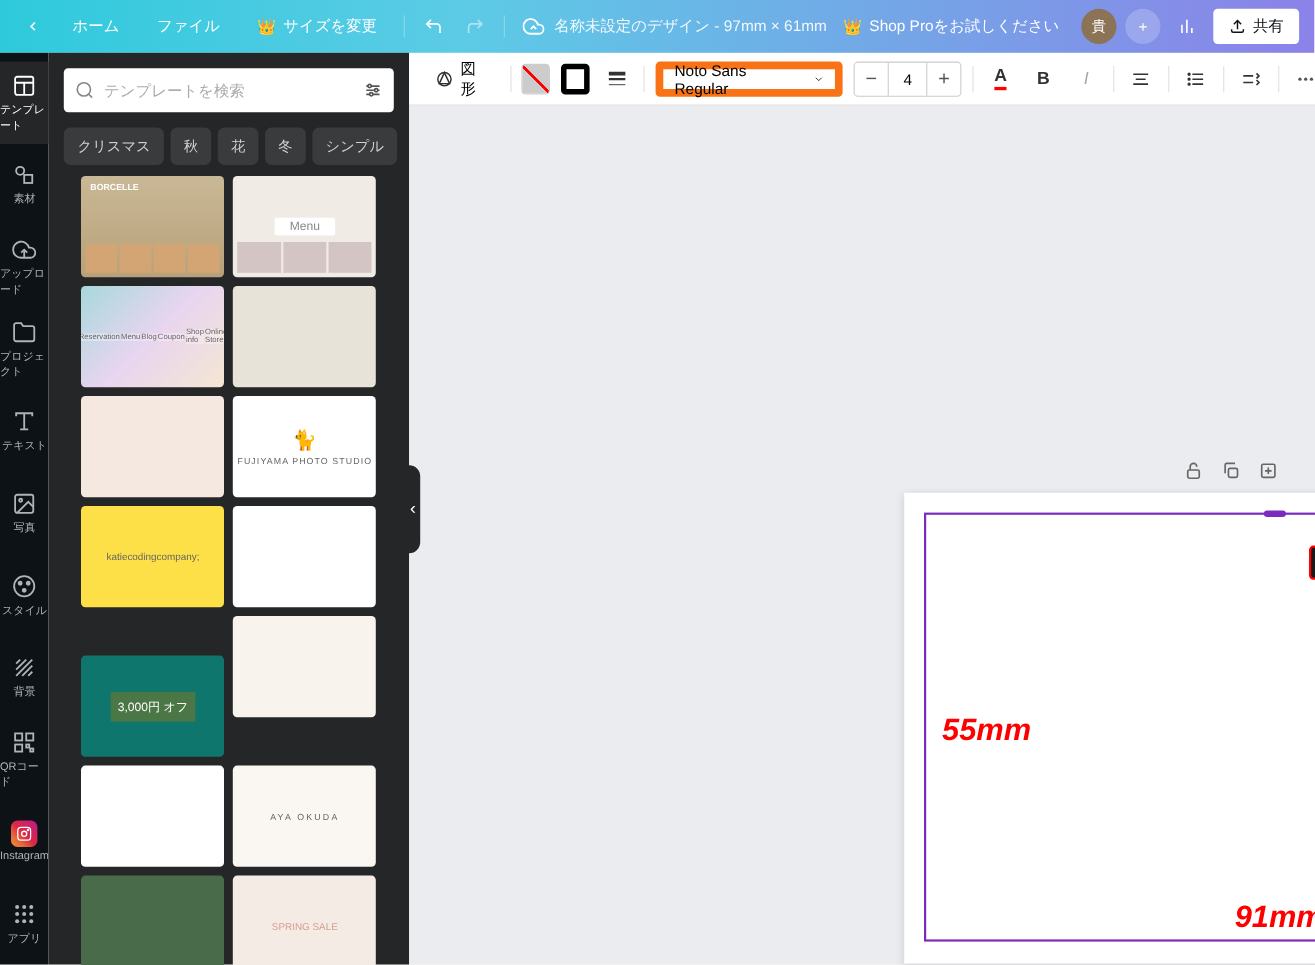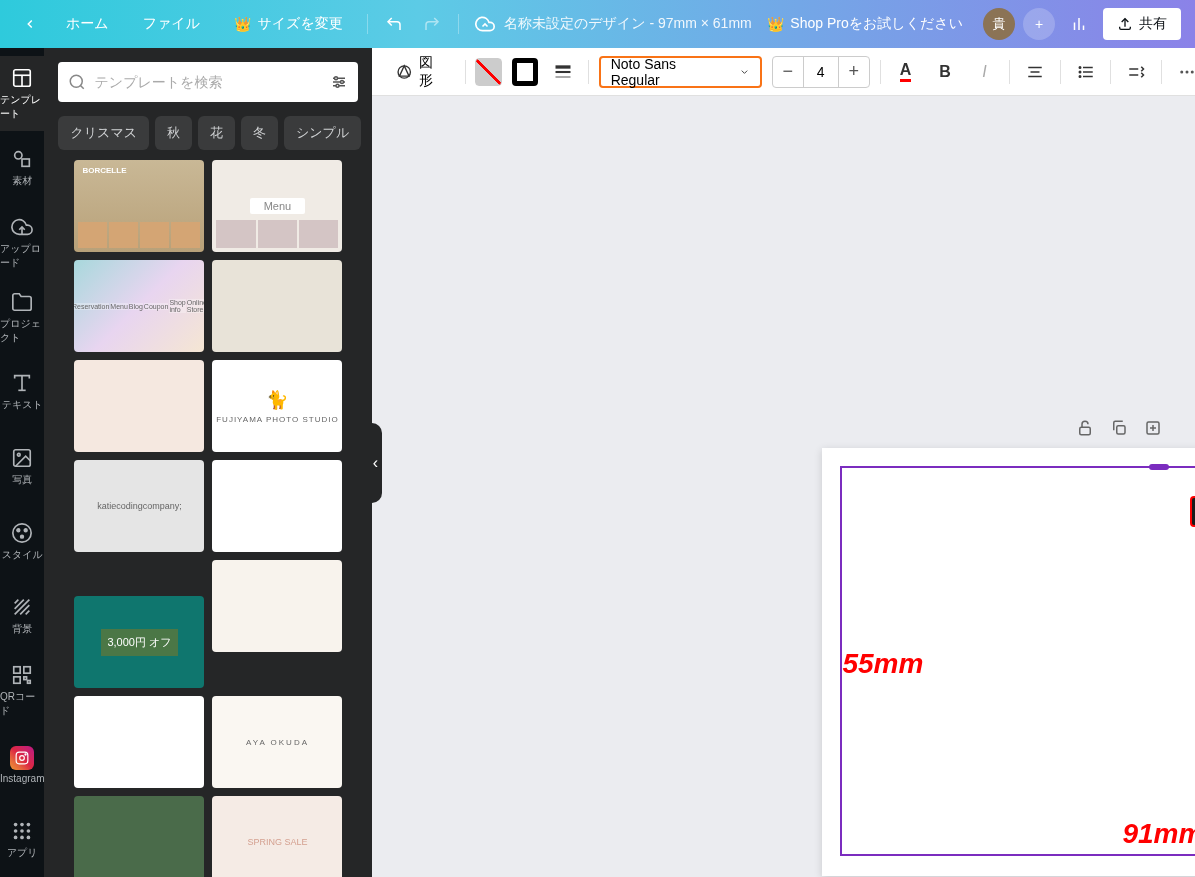--- a/index.html
+++ b/index.html
@@ -36,21 +36,21 @@
 .panel .chev { color: #d0d2d4; padding: 4px; cursor: pointer; }
 .panel .templates { flex: 1; overflow-y: auto; padding: 0 30px; display: grid; grid-template-columns: 1fr 1fr; gap: 8px; align-content: start; }
 .panel .tmpl { width: 100%; height: 92px; border-radius: 4px; cursor: pointer; display: flex; align-items: center; justify-content: center; font-size: 9px; color: #666; position: relative; overflow: hidden; }
 .panel .collapse { position: absolute; right: -10px; top: 50%; transform: translateY(-50%); width: 14px; height: 80px; background: #252627; border-radius: 0 10px 10px 0; display: flex; align-items: center; justify-content: center; color: #fff; cursor: pointer; z-index: 5; }
 
 .canvas-wrap { flex: 1; background: #ebecf0; display: flex; flex-direction: column; position: relative; }
 .toolbar { height: 48px; background: #fff; border-bottom: 1px solid #e0e0e0; display: flex; align-items: center; padding: 0 14px; gap: 10px; }
 .toolbar .tb-btn { height: 32px; display: flex; align-items: center; gap: 6px; padding: 0 10px; border-radius: 4px; cursor: pointer; font-size: 14px; }
 .toolbar .sep2 { width: 1px; height: 24px; background: #e0e0e0; }
 .toolbar .color-box { width: 28px; height: 28px; border: 1px solid #ccc; border-radius: 4px; cursor: pointer; }
-.toolbar .font-sel { border: 2px solid #f97316; border-radius: 4px; height: 32px; display: flex; align-items: center; padding: 0 10px; gap: 20px; cursor: pointer; font-size: 14px; min-width: 150px; }
+.toolbar .font-sel { border: 7px solid #f97316; border-radius: 4px; height: 32px; display: flex; align-items: center; padding: 0 10px; gap: 20px; cursor: pointer; font-size: 14px; min-width: 150px; }
 .toolbar .size-grp { display: flex; align-items: center; border: 1px solid #ccc; border-radius: 4px; height: 32px; }
 .toolbar .size-grp .sg-btn { width: 30px; text-align: center; cursor: pointer; font-size: 18px; color: #555; }
 .toolbar .size-grp .sg-val { width: 36px; text-align: center; border-left: 1px solid #ccc; border-right: 1px solid #ccc; height: 100%; line-height: 30px; font-size: 14px; }
 .toolbar .ico { width: 32px; height: 32px; display: flex; align-items: center; justify-content: center; cursor: pointer; border-radius: 4px; color: #333; }
 
 .canvas-area { flex: 1; position: relative; }
 .page-actions { position: absolute; top: 320px; right: 50px; display: flex; gap: 10px; color: #555; }
 .page-actions .pa-ico { width: 24px; height: 24px; cursor: pointer; display: flex; align-items: center; justify-content: center; }
 .page { position: absolute; left: 450px; top: 352px; width: 680px; height: 428px; background: #fff; box-shadow: 0 2px 8px rgba(0,0,0,0.15); }
 .selection { position: absolute; border: 2px solid #7b2cbf; }
@@ -66,21 +66,21 @@
 .t2 { background: #f0ebe5; }
 .t2-menu { background: #fff; padding: 2px 14px; font-size: 11px; color: #888; border-radius: 2px; }
 .t2-grid { position: absolute; bottom: 4px; left: 4px; right: 4px; height: 28px; display: flex; gap: 2px; }
 .t2-grid div { flex: 1; background: #d4c5c5; display: flex; align-items: center; justify-content: center; }
 .t3 { background: linear-gradient(135deg, #a8d8dc, #e8d5f0, #f5e6d3); display: grid; grid-template-columns: 1fr 1fr 1fr; grid-template-rows: 1fr 1fr; gap: 1px; padding: 2px; }
 .t3 div { background: rgba(255,255,255,0.3); font-size: 7px; display: flex; align-items: center; justify-content: center; }
 .t4 { background: #e8e3d8; display: grid; grid-template-columns: 1fr 1fr 1fr; grid-template-rows: 1fr 1fr; gap: 3px; padding: 4px; }
 .t4 div { background: #c8c0ad; font-size: 6px; }
 .t5 { background: #f5e8e0; }
 .t6 { background: #fff; flex-direction: column; gap: 4px; }
-.t7 { background: #e5e5e5; flex-direction: column; color: #fff; }
+.t7 { background: #fde047; flex-direction: column; color: #fff; }
 .t8 { background: #fff; display: grid; grid-template-columns: 1fr 1fr; }
 .t8a { background: #6bb8bf; }
 .t8b { background: #ddd; }
 .t9 { background: #0f766e; margin-top: 36px; }
 .t10 { background: #f8f3ed; }
 .t11 { background: #fff; }
 .t12 { background: #faf7f2; }
 .t13 { background: #4a6b4a; display: grid; grid-template-columns: 1fr 1fr 1fr; grid-template-rows: 1fr 1fr; gap: 1px; }
 .t13 div { background: #5a7a5a; }
 .t14 { background: #f5ebe5; }
@@ -468,19 +468,19 @@
               <line x1="12" y1="8" x2="12" y2="16"></line>
               <line x1="8" y1="12" x2="16" y2="12"></line>
             </svg>
           </div>
       </div>
       <div class="page">
         <div class="selection" style="left:18px;top:18px;width:638px;height:390px">
           <div class="sel-handle"></div>
         </div>
         <div class="dim-badge" style="left:368px;top:48px">幅：91 高さ：55</div>
-        <div class="annotation" style="left:20px;top:200px">55mm</div>
+        <div class="annotation" style="left:34px;top:200px">55mm</div>
         <div class="annotation" style="left:300px;top:370px">91mm</div>
       </div>
 
     </div>
   </div>
 </div>
 
 </body></html>

